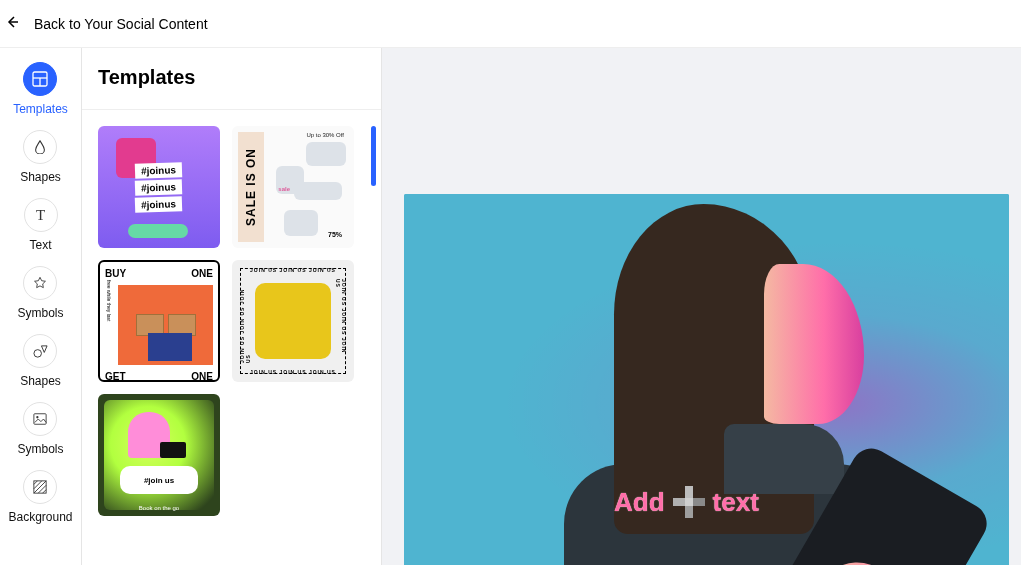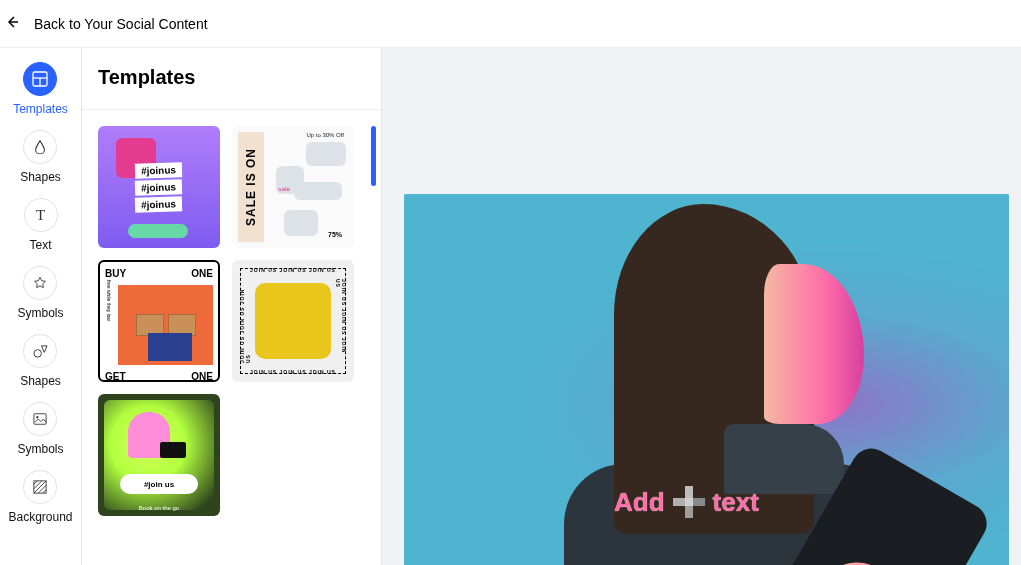--- a/index.html
+++ b/index.html
@@ -66,21 +66,21 @@
   .c5 .rpt.t { top:-2px; left:4px; right:4px; text-align:center; }
   .c5 .rpt.b { bottom:-2px; left:4px; right:4px; text-align:center; }
   .c5 .rpt.l { left:-2px; top:10px; bottom:10px; writing-mode:vertical-rl; transform:rotate(180deg); }
   .c5 .rpt.r { right:-2px; top:10px; bottom:10px; writing-mode:vertical-rl; }
 
   
   .c6 { background:#2e441d; position:relative; }
   .c6 .glow { position:absolute; inset:6px; background: radial-gradient(circle at 40% 40%, #d6ff5c 0%, #b2ff3f 40%, #2e441d 90%); border-radius:6px; }
   .c6 .fig { position:absolute; left:30px; top:18px; width:42px; height:46px; background:#ff8dd9; border-radius:20px 20px 4px 4px; }
   .c6 .laptop { position:absolute; left:62px; top:48px; width:26px; height:16px; background:#111; border-radius:2px; }
-  .c6 .pill { position:absolute; left:22px; bottom:22px; width:78px; height:20px; background:#fff; border-radius:10px; display:flex; align-items:center; justify-content:center; font-size:8px; font-weight:700; color:#000; }
+  .c6 .pill { position:absolute; left:22px; bottom:22px; width:78px; height:28px; background:#fff; border-radius:10px; display:flex; align-items:center; justify-content:center; font-size:8px; font-weight:700; color:#000; }
   .c6 .bk { position:absolute; bottom:5px; left:0; right:0; text-align:center; font-size:6px; color:#fff; }
 
   .canvas-area { flex: 1; background:#f1f2f5; padding: 14px; position:relative; overflow:hidden; }
   .canvas { position:absolute; top:146px; left:22px; width:605px; height:419px; background: linear-gradient(120deg,#57bed9 0%, #4aa7c6 100%); overflow:hidden; border-radius:2px; }
   .photo { position:absolute; inset:0; background: radial-gradient(ellipse at 72% 50%, rgba(255,0,180,0.35) 0%, rgba(255,0,180,0.06) 30%, transparent 55%), #4fb4d0; }
   .silhouette { position:absolute; left:80px; top:10px; width:460px; height:420px; }
   .hair { position:absolute; left:130px; top:0; width:200px; height:330px; background:#36281f; border-radius:130px 160px 20px 20px / 160px 180px 20px 20px; }
   .face { position:absolute; left:280px; top:60px; width:100px; height:160px; background: linear-gradient(90deg,#f4b9a2 0%, #ff6ea9 60%, #d83f9f 100%); border-radius: 20px 80px 60px 20px / 40px 120px 90px 10px; }
   .neck { position:absolute; left:240px; top:220px; width:120px; height:70px; background:#364048; border-radius:10px 40px 0 0; }
   .torso { position:absolute; left:80px; top:260px; width:370px; height:200px; background:#2c353c; border-radius:60px 100px 0 0; }

